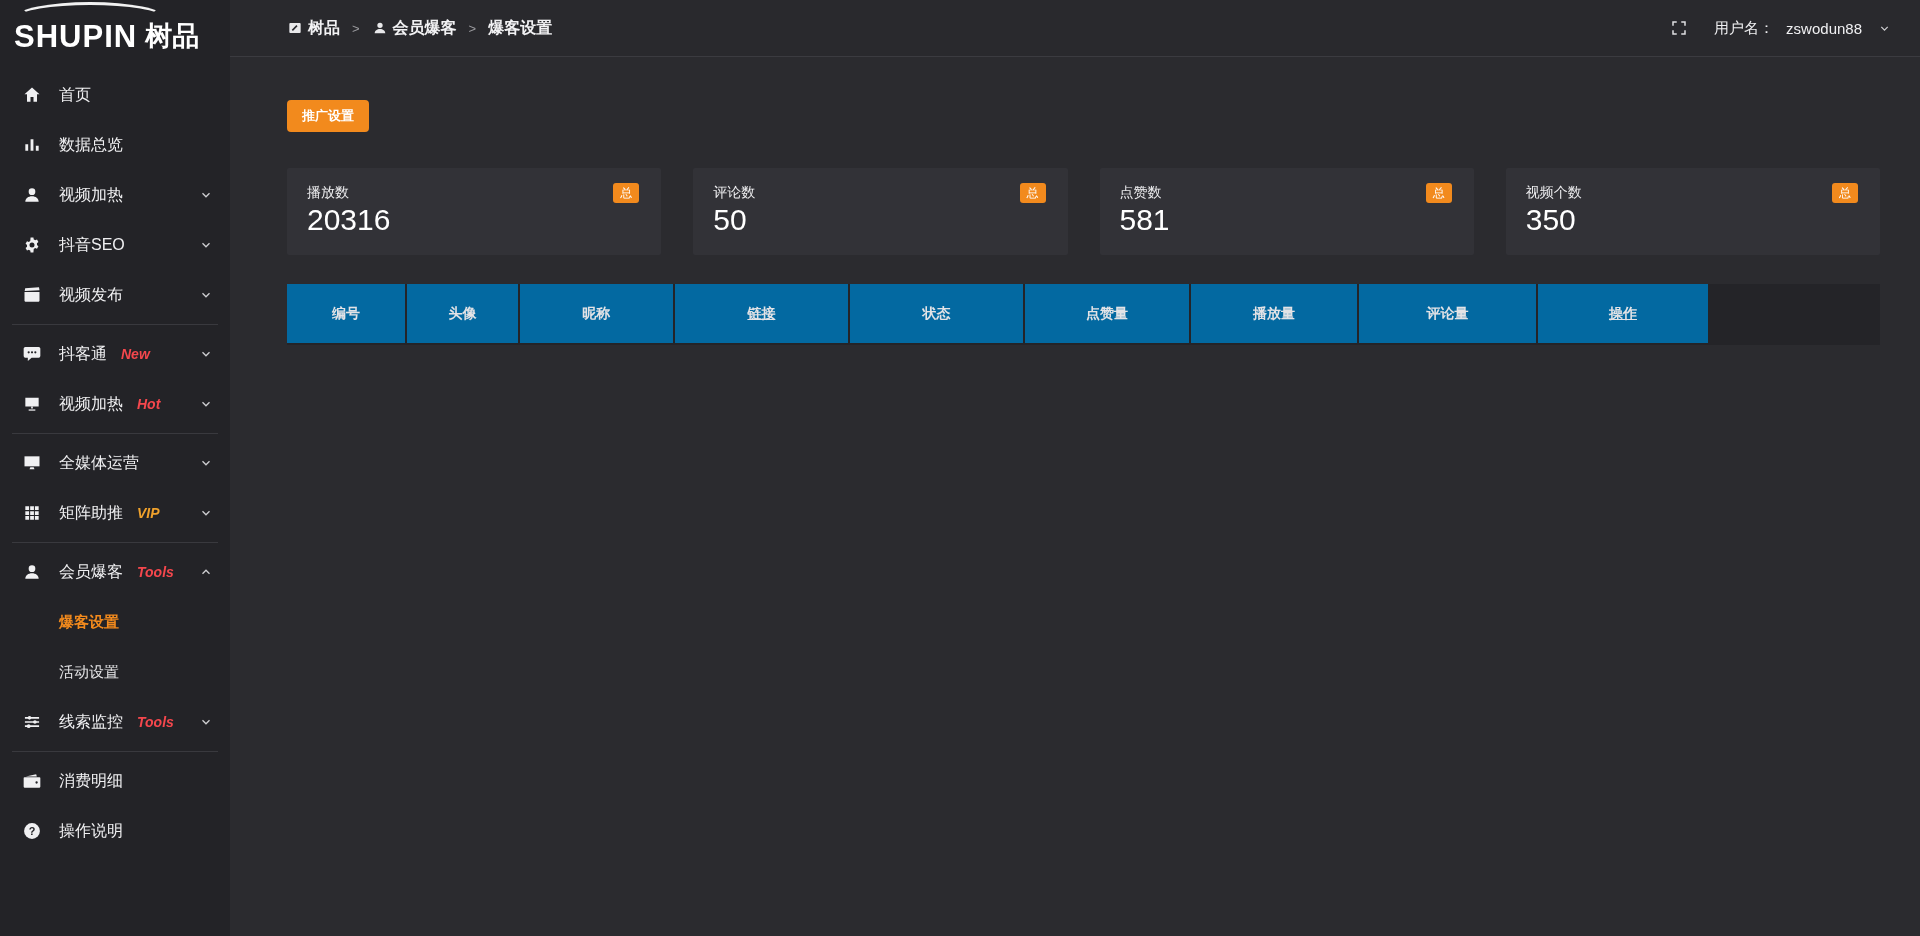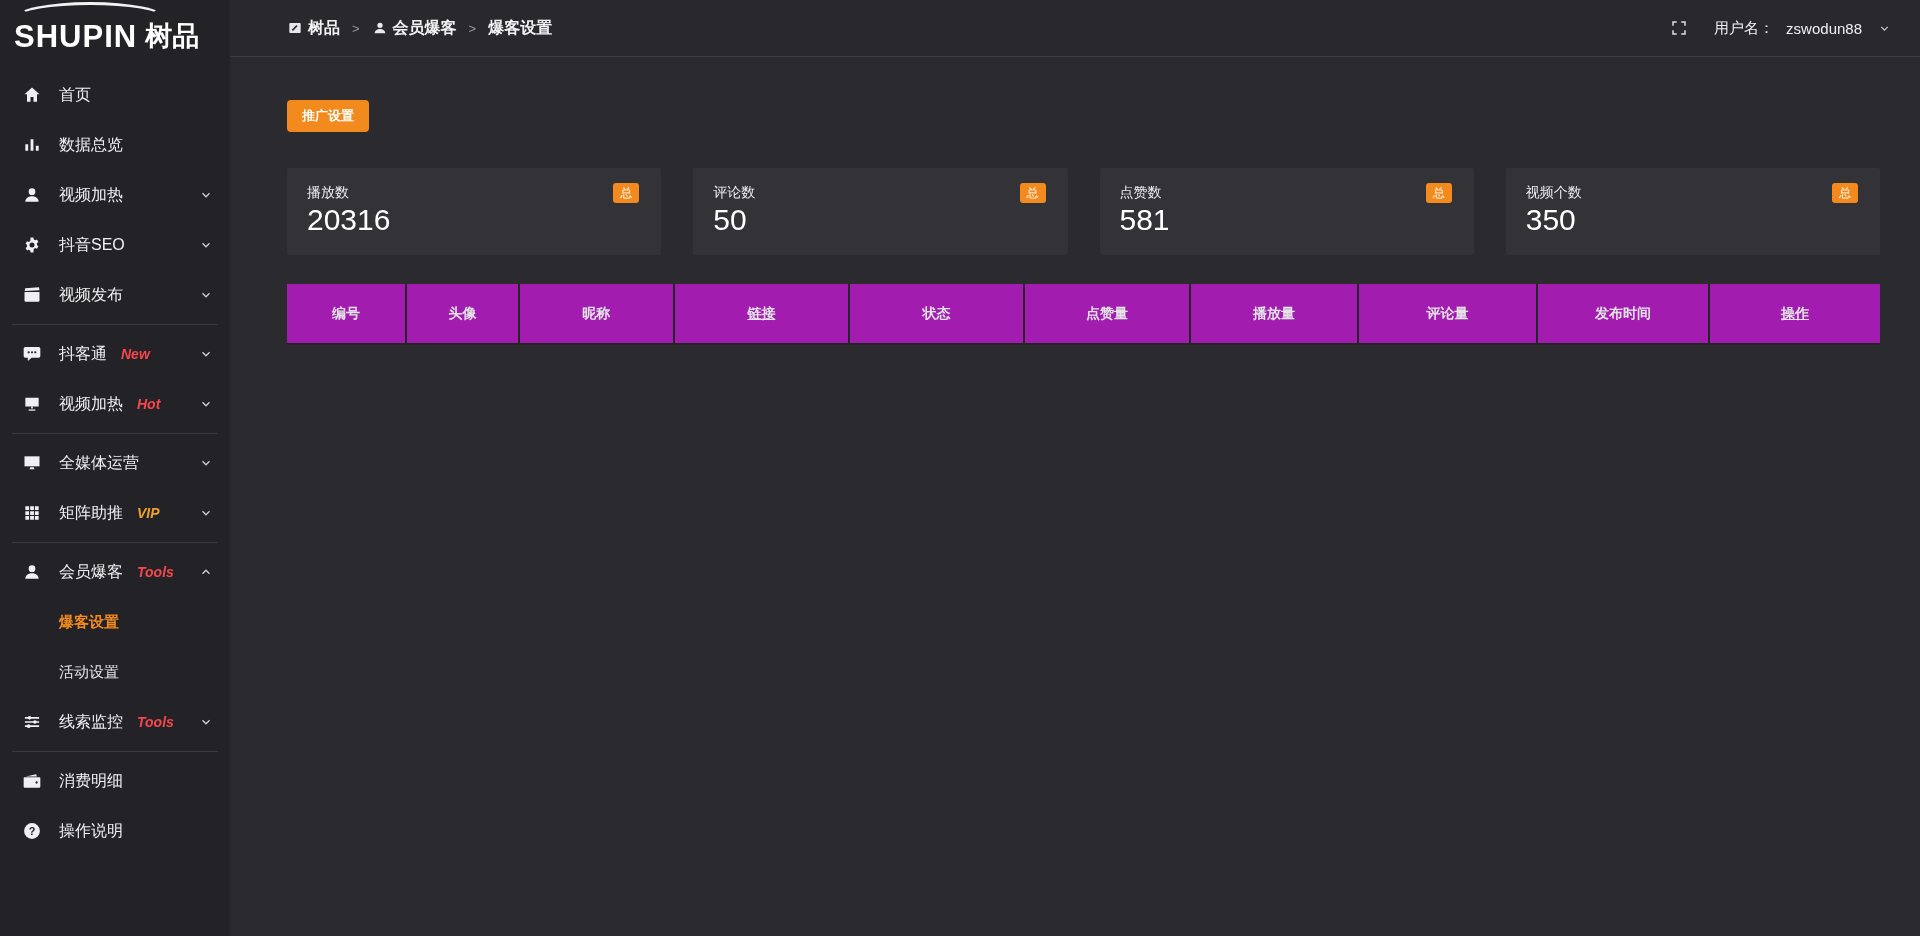--- a/index.html
+++ b/index.html
@@ -59,21 +59,21 @@
   .card-label { font-size:14px; color:#ededef; }
   .card-badge { margin-left:auto; background:#f28a1d; color:#fff; font-size:12px;
     padding:3px 7px; border-radius:3px; line-height:1.2; }
   .card-value { font-size:30px; color:#ffffff; line-height:1.05; margin-top:1px; }
 
   
   .table { margin-top:29px; width:1593px; background:#242428; }
   .t-row { display:flex; }
   .t-cell { border-right:2px solid #242428; border-bottom:2px solid #242428;
     display:flex; align-items:center; justify-content:center; overflow:hidden; }
-  .t-row.head .t-cell { height:61px; background:#a21caf; font-size:14px; font-weight:700; color:#e3e3e6; }
+  .t-row.head .t-cell { height:61px; background:#0369a1; font-size:14px; font-weight:700; color:#e3e3e6; }
   .c0{width:7.53%;} .c1{width:7.09%;} .c2{width:9.73%;} .c3{width:10.99%;text-decoration:underline;} .c4{width:10.99%;}
   .c5{width:10.55%;} .c6{width:10.42%;} .c7{width:11.24%;} .c8{width:10.80%;} .c9{width:10.66%; border-right:none;text-decoration:underline;}
 </style>
 </head>
 <body>
 
 <div class="app">
 
   <aside class="sidebar">
     <div class="logo">
@@ -345,20 +345,19 @@
       <div class="table" id="data-table">
           <div class="t-row head">
             <div class="t-cell c0">编号</div>
             <div class="t-cell c1">头像</div>
             <div class="t-cell c2">昵称</div>
             <div class="t-cell c3">链接</div>
             <div class="t-cell c4">状态</div>
             <div class="t-cell c6">点赞量</div>
             <div class="t-cell c5">播放量</div>
             <div class="t-cell c7">评论量</div>
-            <div class="t-cell c8">发布时间</div>
             <div class="t-cell c9">操作</div>
           </div>
         </div>
 
     </div>
   </div>
 </div>
 
 </body></html>

